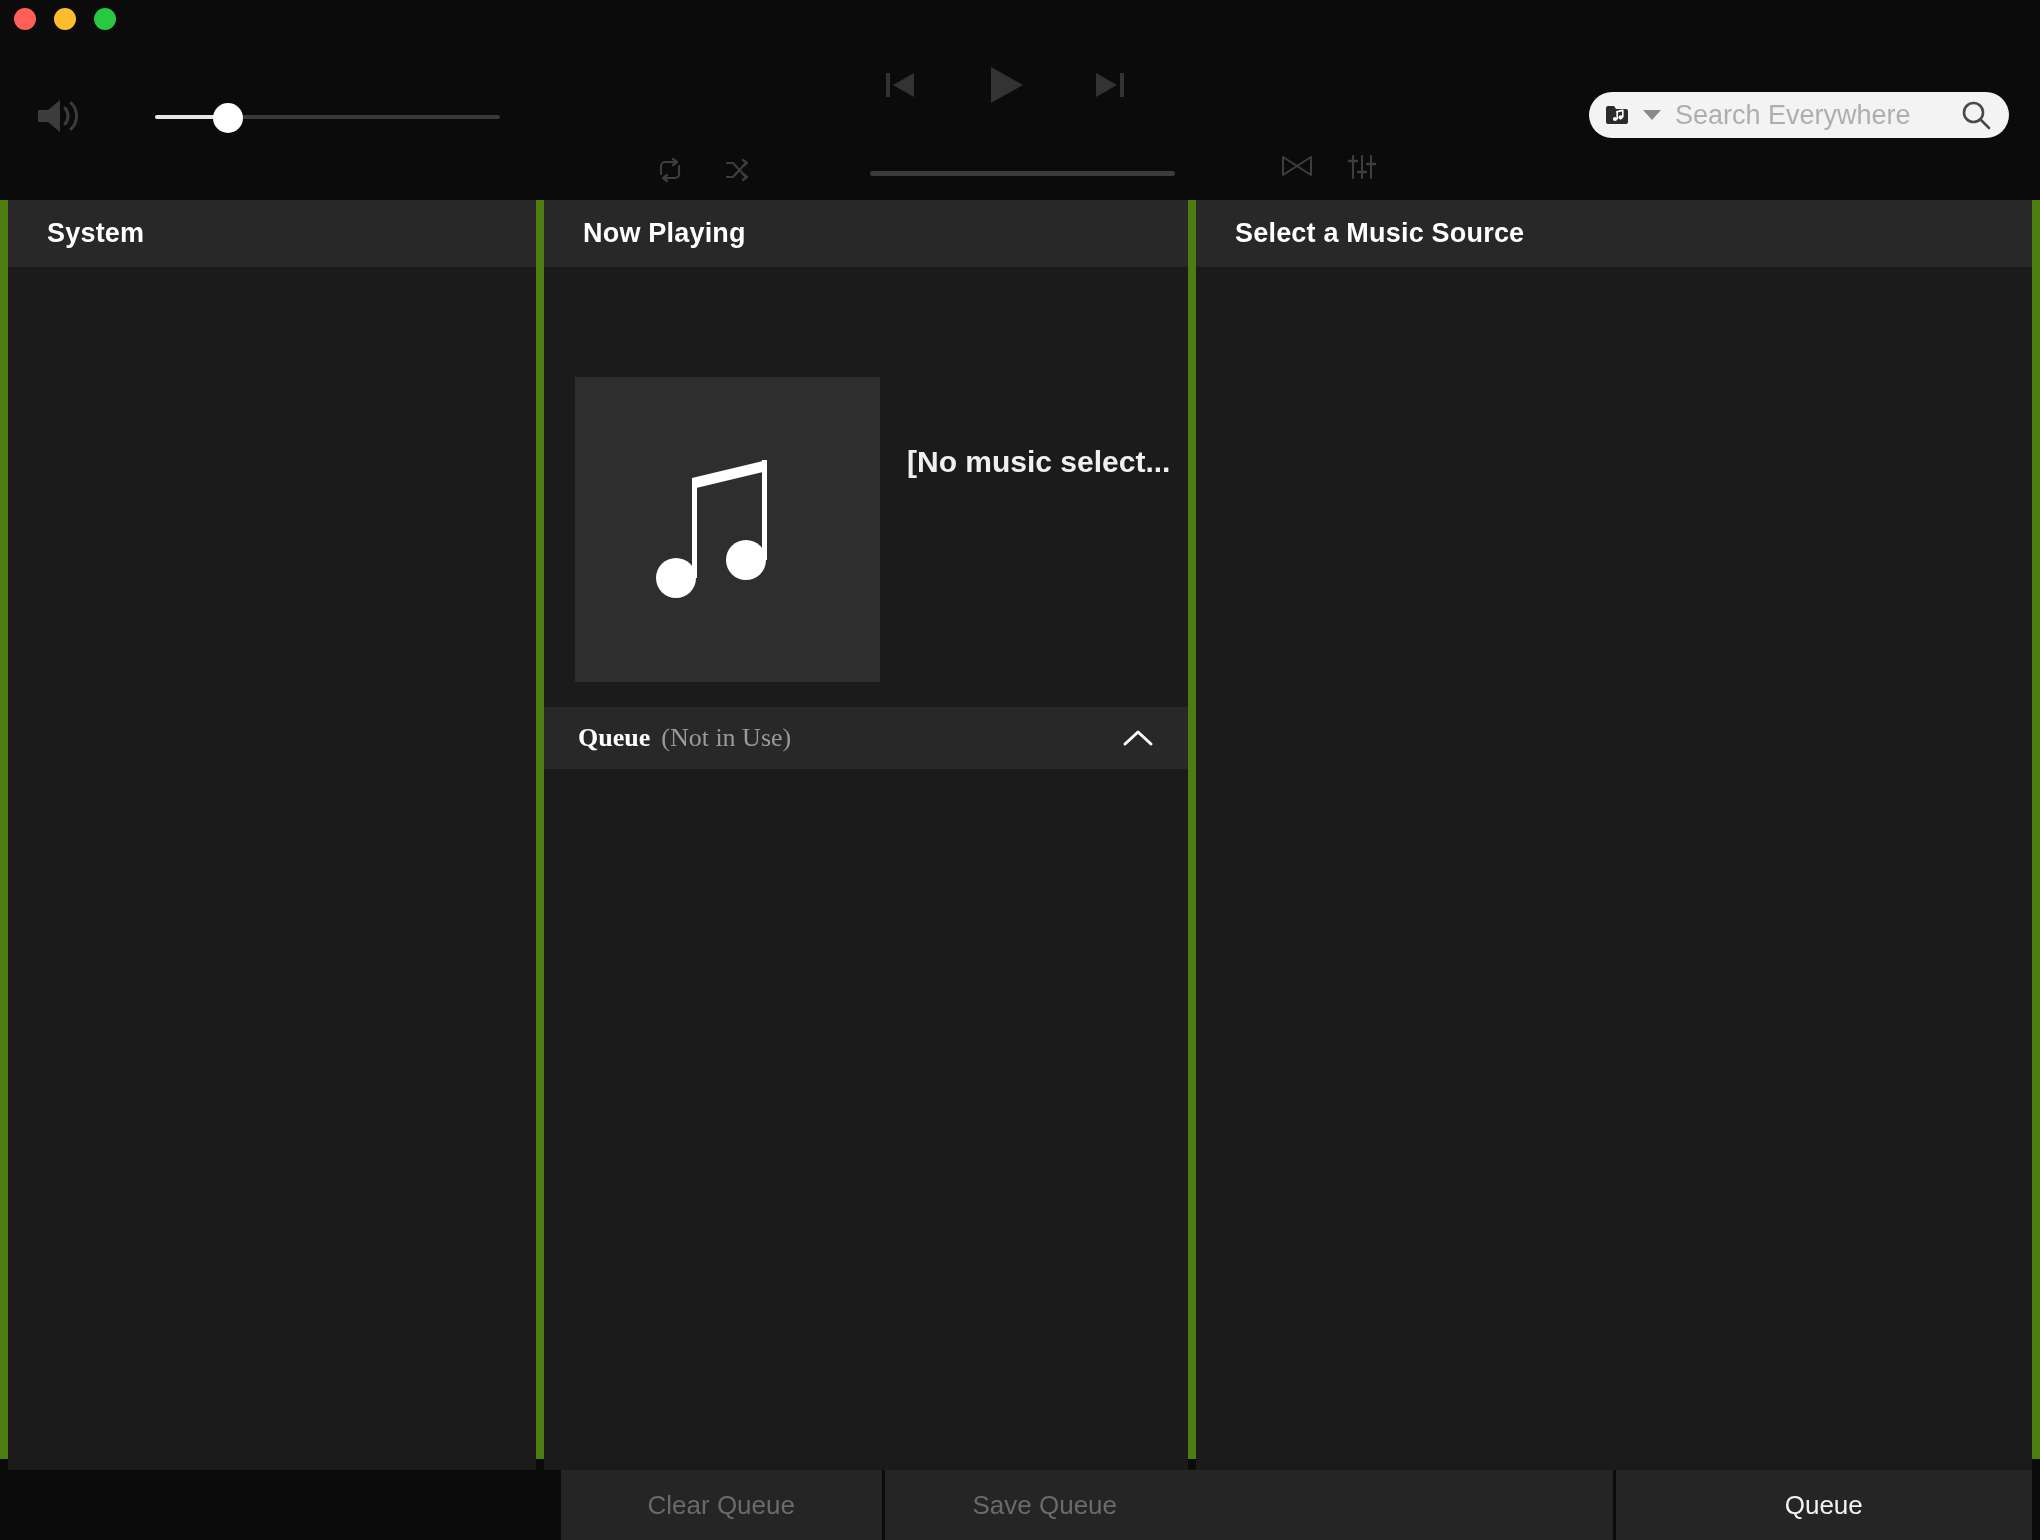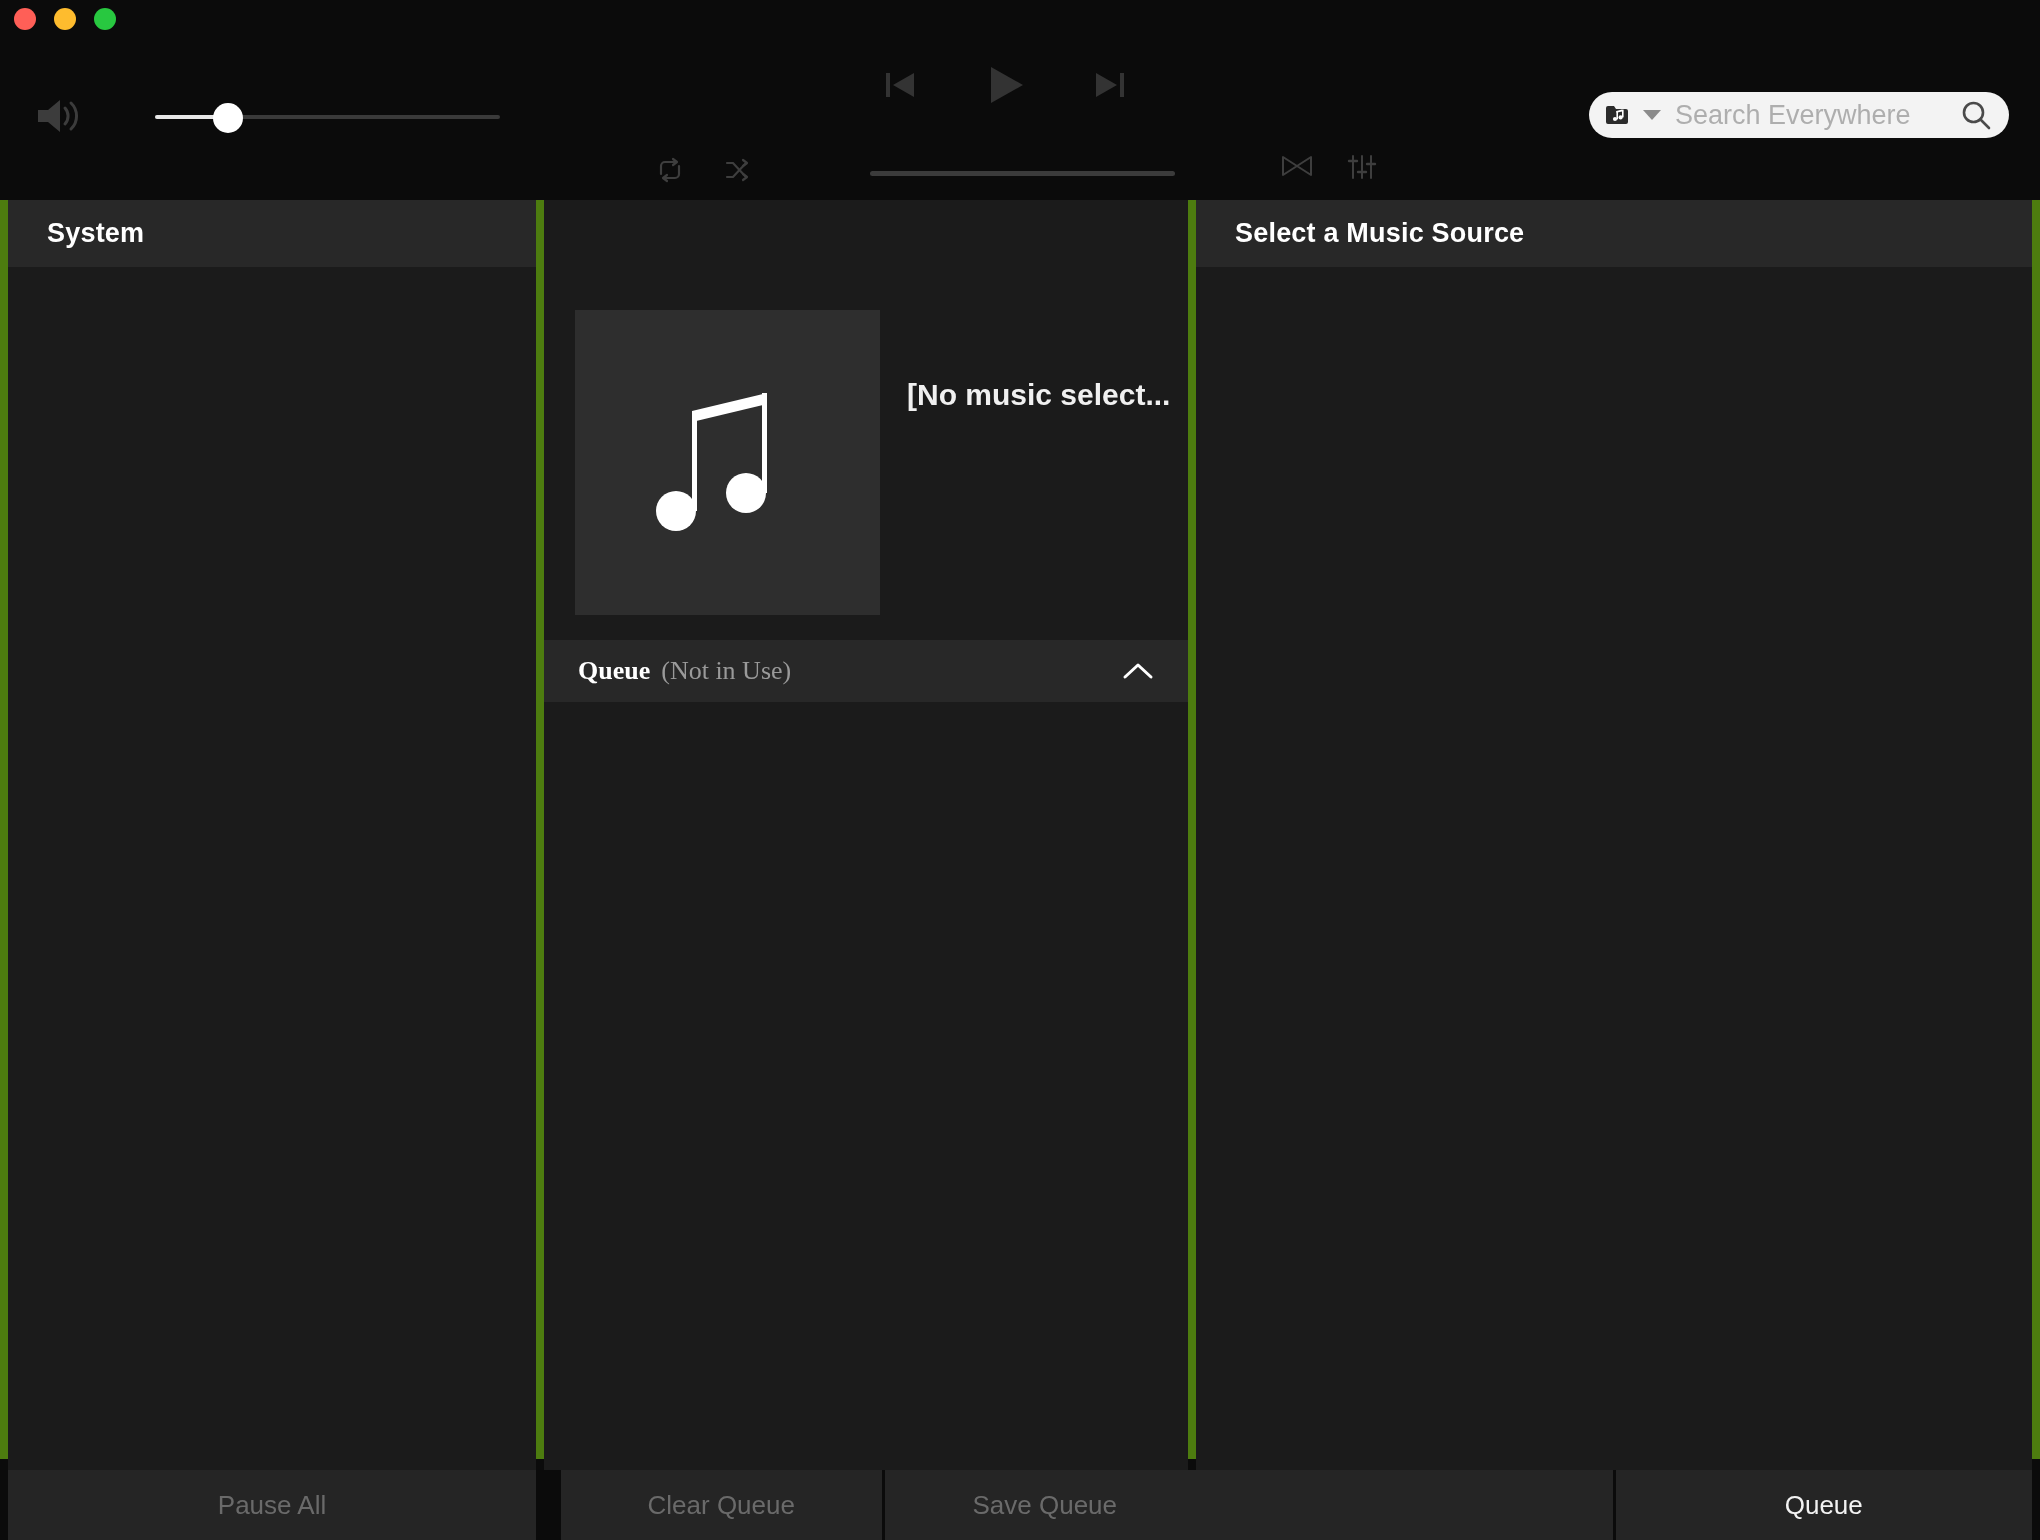--- a/index.html
+++ b/index.html
@@ -390,20 +390,23 @@
   <div class="panels">
 
     <div class="panel system">
       <div class="panel-header">
         <span class="panel-title">System</span>
       </div>
       <div class="panel-body"></div>
     </div>
 
     <div class="panel nowplaying">
+      <div class="panel-header">
+        <span class="panel-title">Now Playing</span>
+      </div>
       <div class="panel-body">
 
         <div class="np-top">
           <div class="album-art">
             <span>
               <svg viewBox="0 0 160 180" width="160" height="180">
                 <circle cx="28" cy="140" r="20" fill="#ffffff"></circle>
                 <circle cx="98" cy="122" r="20" fill="#ffffff"></circle>
                 <path d="M44 140 L44 40 L49 40 L49 140 Z" fill="#ffffff"></path>
                 <path d="M114 122 L114 22 L119 22 L119 122 Z" fill="#ffffff"></path>
@@ -432,23 +435,20 @@
     <div class="panel source">
       <div class="panel-header">
         <span class="panel-title">Select a Music Source</span>
       </div>
       <div class="panel-body"></div>
     </div>
   </div>
 
   <div class="bottombar">
 
-    <div class="bb-group g1">
-      <button class="bb-btn">Pause All</button>
-    </div>
 
     <div class="bb-group g2">
       <button class="bb-btn">Clear Queue</button>
       <button class="bb-btn">Save Queue</button>
     </div>
 
     <div class="bb-group g3">
       <button class="bb-btn"></button>
       <button class="bb-btn enabled">Queue</button>
     </div>

